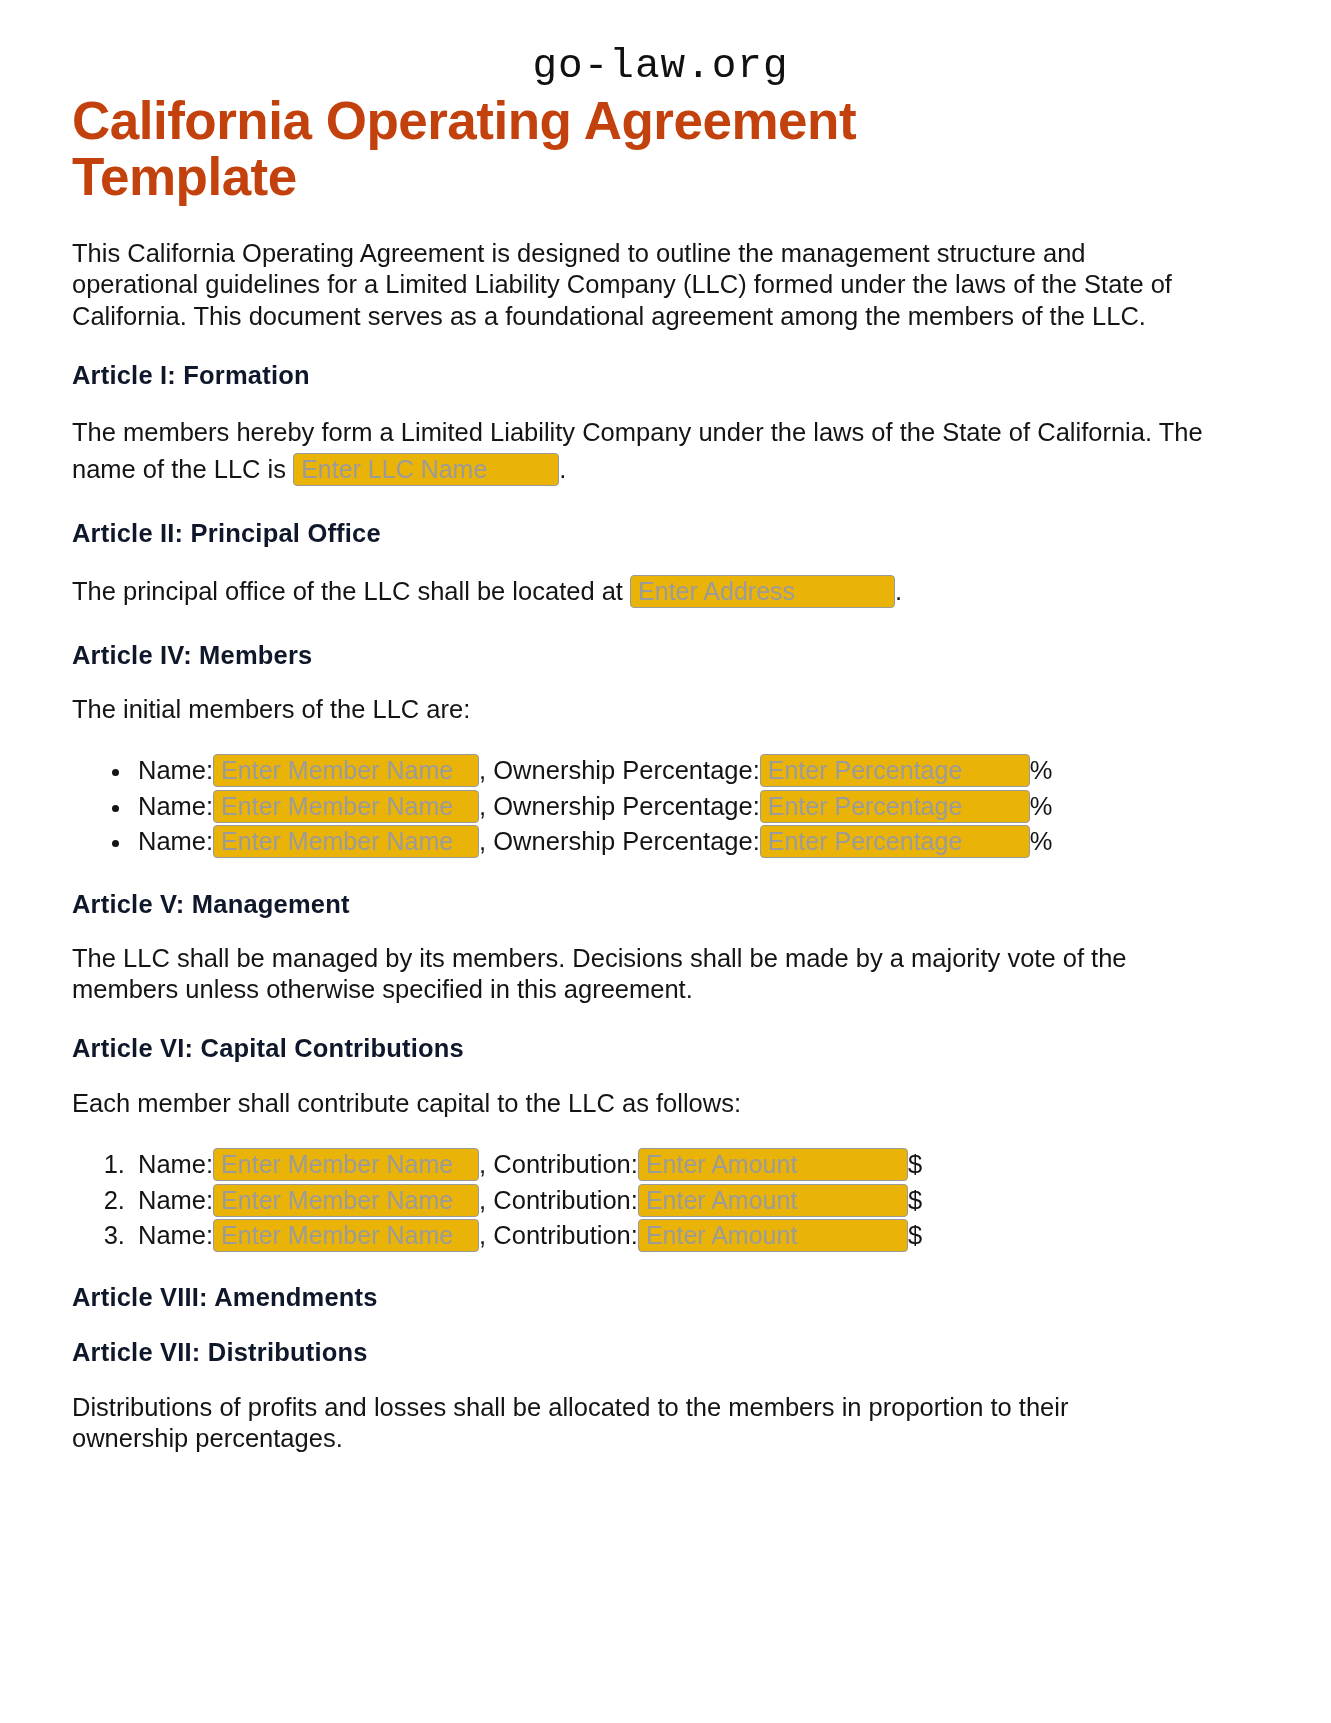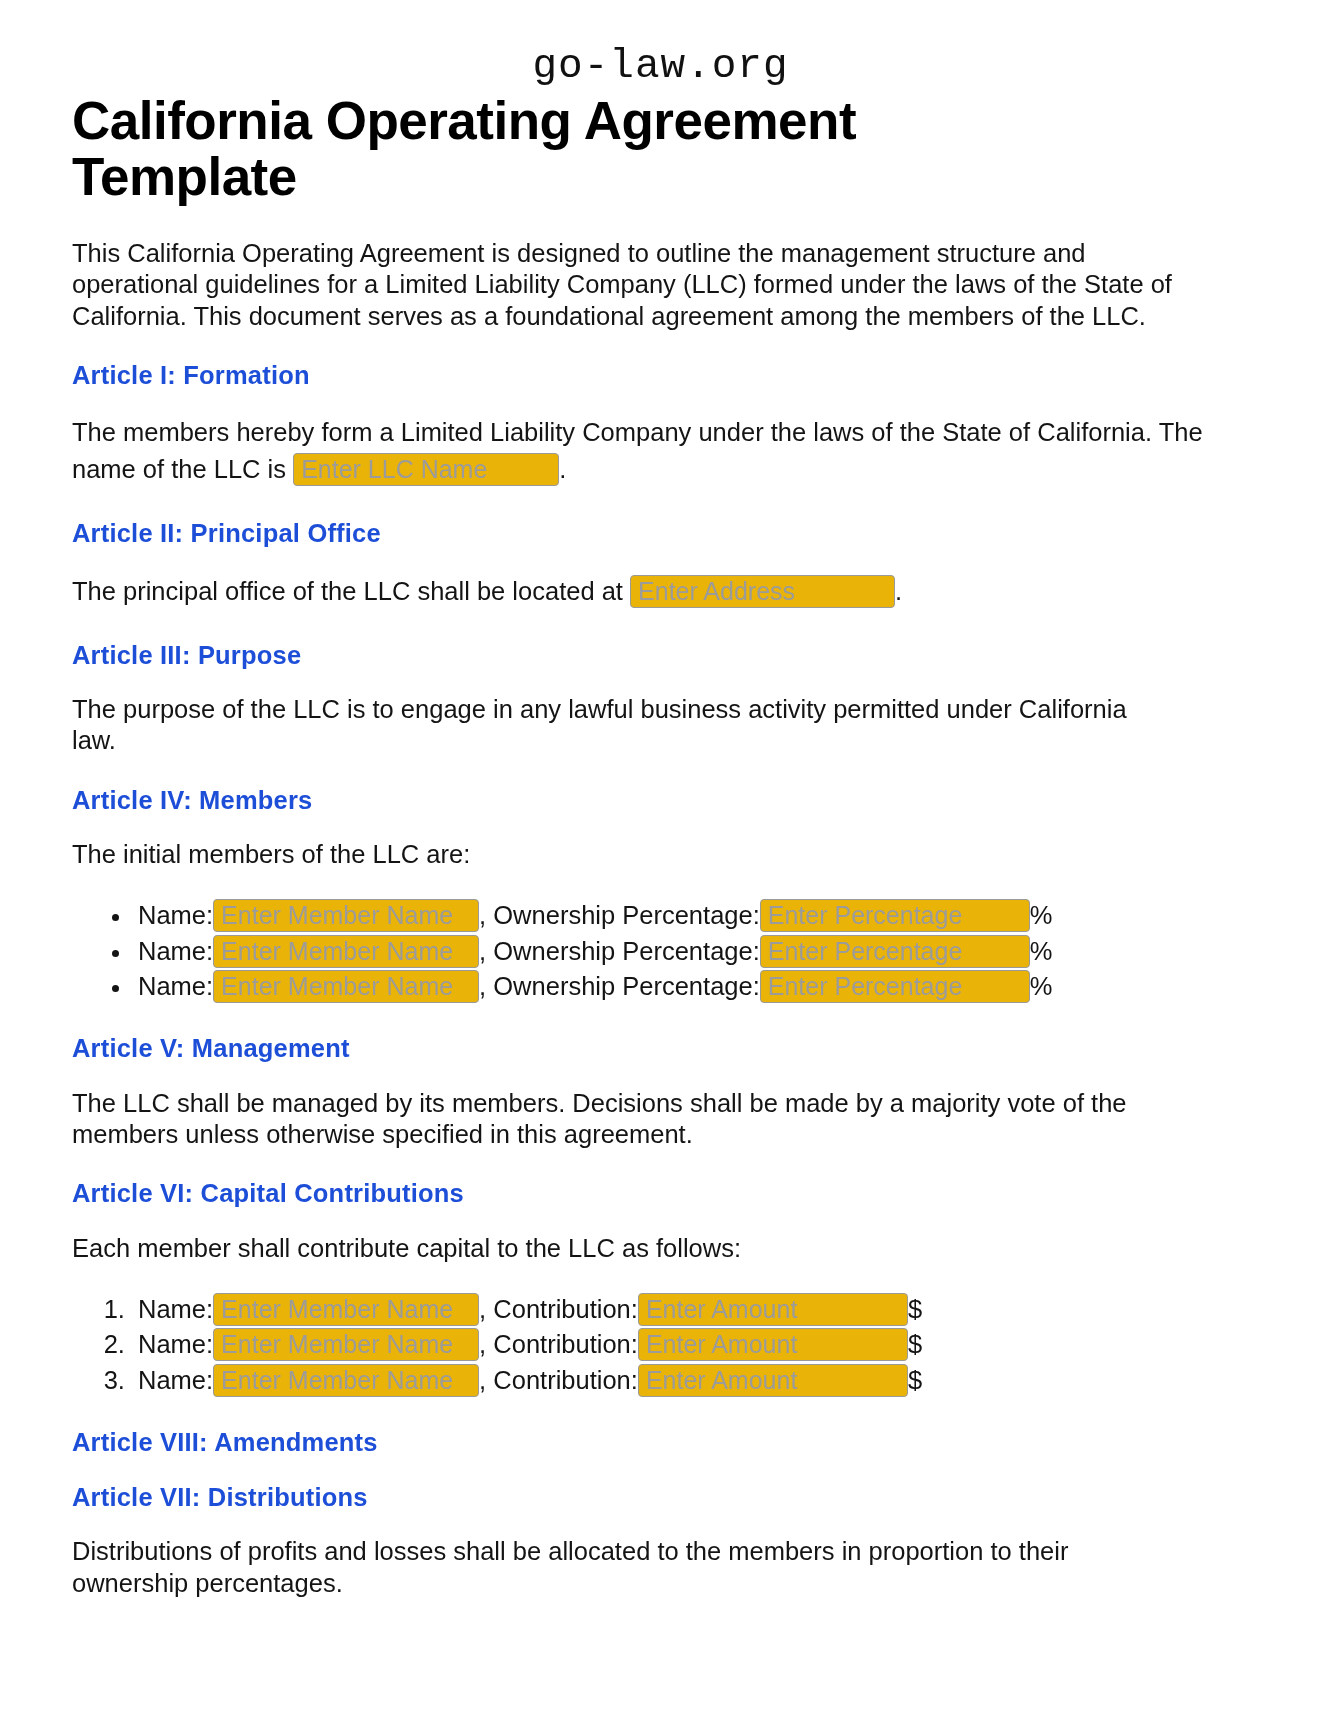--- a/index.html
+++ b/index.html
@@ -32,37 +32,37 @@
     line-height: 1.0;
     margin: 0 0 6px 0;
   }
   h1.doc-title {
     font-family: "Liberation Sans Narrow", "Liberation Sans", sans-serif;
     font-weight: bold;
     font-size: 53px;
     line-height: 1.05;
     letter-spacing: -0.5px;
     margin: 0 0 34px 0;
-    color: #000000;
+    color: #c2410c;
     max-width: 900px;
   }
   p.body-text {
     font-size: 25.5px;
     line-height: 1.22;
     margin: 0 16px 28px 0;
     color: #141414;
     max-width: 1100px;
   }
   h2.article-heading {
     font-family: "Liberation Sans Narrow", "Liberation Sans", sans-serif;
     font-weight: bold;
     font-size: 25.5px;
     line-height: 1.2;
     margin: 0 0 24px 0;
-    color: #1d4ed8;
+    color: #0f172a;
     letter-spacing: 0.2px;
   }
   .section {
     margin-bottom: 0;
   }
 
   .inline-line {
     font-size: 25.5px;
     line-height: 1.45;
     color: #141414;
@@ -127,24 +127,20 @@
   <div class="section">
     <h2 class="article-heading">Article I: Formation</h2>
     <div class="inline-line"><span>The members hereby form a Limited Liability Company under the laws of the State of California. The name of the LLC is </span><input class="field f-llc" type="text" placeholder="Enter LLC Name" style=""><span>.</span></div>
   </div>
 
   <div class="section">
     <h2 class="article-heading">Article II: Principal Office</h2>
     <div class="inline-line"><span>The principal office of the LLC shall be located at </span><input class="field f-addr" type="text" placeholder="Enter Address" style=""><span>.</span></div>
   </div>
 
-  <div class="section">
-    <h2 class="article-heading">Article III: Purpose</h2>
-    <p class="body-text">The purpose of the LLC is to engage in any lawful business activity permitted under California law.</p>
-  </div>
 
   <div class="section">
     <h2 class="article-heading">Article IV: Members</h2>
     <p class="body-text">The initial members of the LLC are:</p>
     <ul class="member-list">
       <li><span class="row-label">Name:</span><input class="field f-name" type="text" placeholder="Enter Member Name" style=""><span class="row-label">, Ownership Percentage:</span><input class="field f-pct" type="text" placeholder="Enter Percentage" style=""><span class="suffix">%</span></li>
       <li><span class="row-label">Name:</span><input class="field f-name" type="text" placeholder="Enter Member Name" style=""><span class="row-label">, Ownership Percentage:</span><input class="field f-pct" type="text" placeholder="Enter Percentage" style=""><span class="suffix">%</span></li>
       <li><span class="row-label">Name:</span><input class="field f-name" type="text" placeholder="Enter Member Name" style=""><span class="row-label">, Ownership Percentage:</span><input class="field f-pct" type="text" placeholder="Enter Percentage" style=""><span class="suffix">%</span></li>
     </ul>
   </div>

